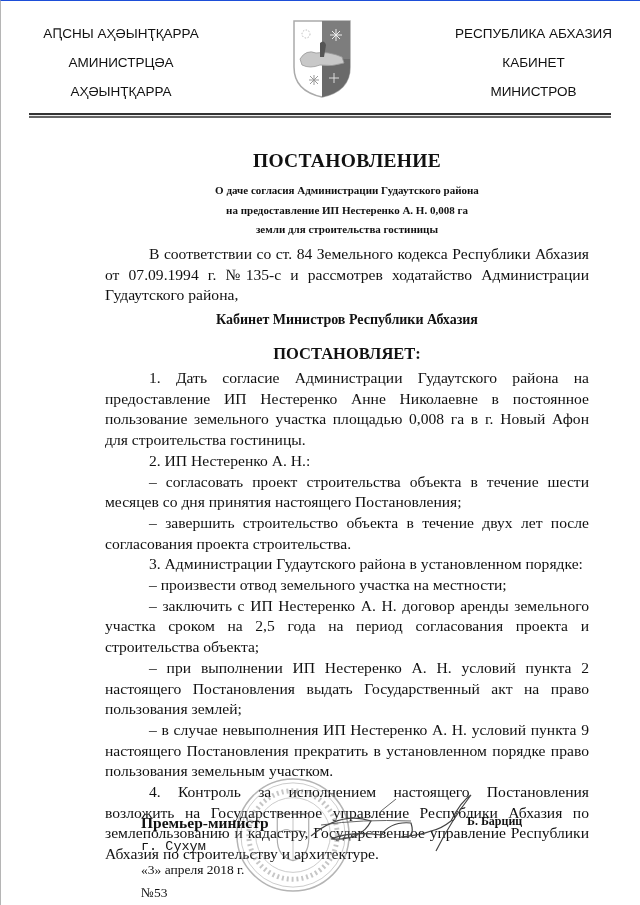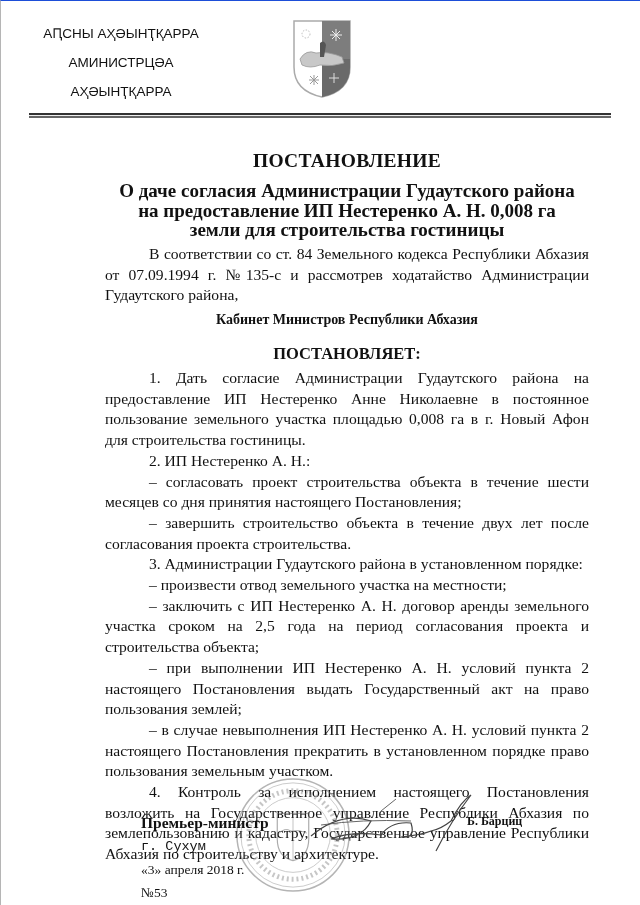--- a/index.html
+++ b/index.html
@@ -13,21 +13,21 @@
   .hdr-left { left: 40px; top: 26px; width: 160px; }
   .hdr-right { left: 445px; top: 26px; width: 175px; }
   .hdr div { height: 29px; }
   .emblem { position: absolute; left: 291px; top: 18px; width: 60px; height: 80px; }
   .rule { position: absolute; left: 28px; width: 582px; top: 112px; }
   .rule .a { height: 2px; background: #333; }
   .rule .gap { height: 1px; background: #eee; }
   .rule .b { height: 2px; background: #666; }
   .doc { position: absolute; left: 104px; width: 484px; font-family: "Liberation Serif", serif; color: #111; }
   .title { top: 149px; text-align: center; font-weight: bold; font-size: 19.5px; letter-spacing: 0.3px; }
-  .subtitle { top: 180px; text-align: center; font-weight: bold; font-size: 19px; line-height: 19.5px; }
+  .subtitle { top: 180px; text-align: center; font-weight: bold; font-size: 11px; line-height: 19.5px; }
   .para { font-size: 15.6px; line-height: 20.7px; text-align: justify; }
   .para p { margin: 0; text-indent: 44px; text-align: justify; }
   .para p.dash { text-indent: 44px; }
   .preamble { top: 243px; }
   .center-b { text-align: center; font-weight: bold; font-size: 14px; }
   .cabinet { top: 311px; }
   .resolves { top: 343px; font-size: 16.5px; }
   .items { top: 367px; }
   .sign { position: absolute; font-family: "Liberation Serif", serif; color: #111; }
   .pm { left: 140px; top: 813px; font-weight: bold; font-size: 15.5px; }
@@ -70,20 +70,25 @@
         <line x1="17" y1="61" x2="27" y2="61"></line>
       <line x1="18" y1="57" x2="26" y2="65"></line>
         <line x1="26" y1="57" x2="18" y2="65"></line>
     </g>
     <g stroke="#ddd" stroke-width="1">
       <line x1="42" y1="54" x2="42" y2="64"></line>
         <line x1="37" y1="59" x2="47" y2="59"></line>
     </g>
   </svg>
 
+  <div class="hdr hdr-right">
+    <div>РЕСПУБЛИКА АБХАЗИЯ</div>
+    <div>КАБИНЕТ</div>
+    <div>МИНИСТРОВ</div>
+  </div>
 
   <div class="rule">
     <div class="a"></div>
       <div class="gap"></div>
       <div class="b"></div>
   </div>
 
   <div class="doc title">ПОСТАНОВЛЕНИЕ</div>
 
   <div class="doc subtitle">
@@ -102,21 +107,21 @@
 
   <div class="doc para items">
     <p>1. Дать согласие Администрации Гудаутского района на предоставление ИП Нестеренко Анне Николаевне в постоянное пользование земельного участка площадью 0,008 га в г. Новый Афон для строительства гостиницы.</p>
     <p>2. ИП Нестеренко А. Н.:</p>
     <p class="dash">– согласовать проект строительства объекта в течение шести месяцев со дня принятия настоящего Постановления;</p>
     <p class="dash">– завершить строительство объекта в течение двух лет после согласования проекта строительства.</p>
     <p>3. Администрации Гудаутского района в установленном порядке:</p>
     <p class="dash">– произвести отвод земельного участка на местности;</p>
     <p class="dash">– заключить с ИП Нестеренко А. Н. договор аренды земельного участка сроком на 2,5 года на период согласования проекта и строительства объекта;</p>
     <p class="dash">– при выполнении ИП Нестеренко А. Н. условий пункта 2 настоящего Постановления выдать Государственный акт на право пользования землей;</p>
-    <p class="dash">– в случае невыполнения ИП Нестеренко А. Н. условий пункта 2 настоящего Постановления прекратить в установленном порядке право пользования земельным участком.</p>
+    <p class="dash">– в случае невыполнения ИП Нестеренко А. Н. условий пункта 9 настоящего Постановления прекратить в установленном порядке право пользования земельным участком.</p>
     <p>4. Контроль за исполнением настоящего Постановления возложить на Государственное управление Республики Абхазия по землепользованию и кадастру, Государственное управление Республики Абхазия по строительству и архитектуре.</p>
   </div>
 
   <svg class="stamp" viewBox="0 0 120 120">
     <circle cx="60" cy="60" r="57" fill="none" stroke="#777" stroke-width="1.5"></circle>
     <circle cx="60" cy="60" r="53" fill="none" stroke="#888" stroke-width="0.8"></circle>
     <circle cx="60" cy="60" r="38" fill="none" stroke="#888" stroke-width="0.8"></circle>
     <circle cx="60" cy="60" r="45" fill="none" stroke="#999" stroke-width="5" stroke-dasharray="2 3"></circle>
     <path d="M44 38 H76 V64 Q76 82 60 86 Q44 82 44 64 Z" fill="none" stroke="#666" stroke-width="1.2"></path>
     <line x1="60" y1="38" x2="60" y2="86" stroke="#777" stroke-width="0.8"></line>

